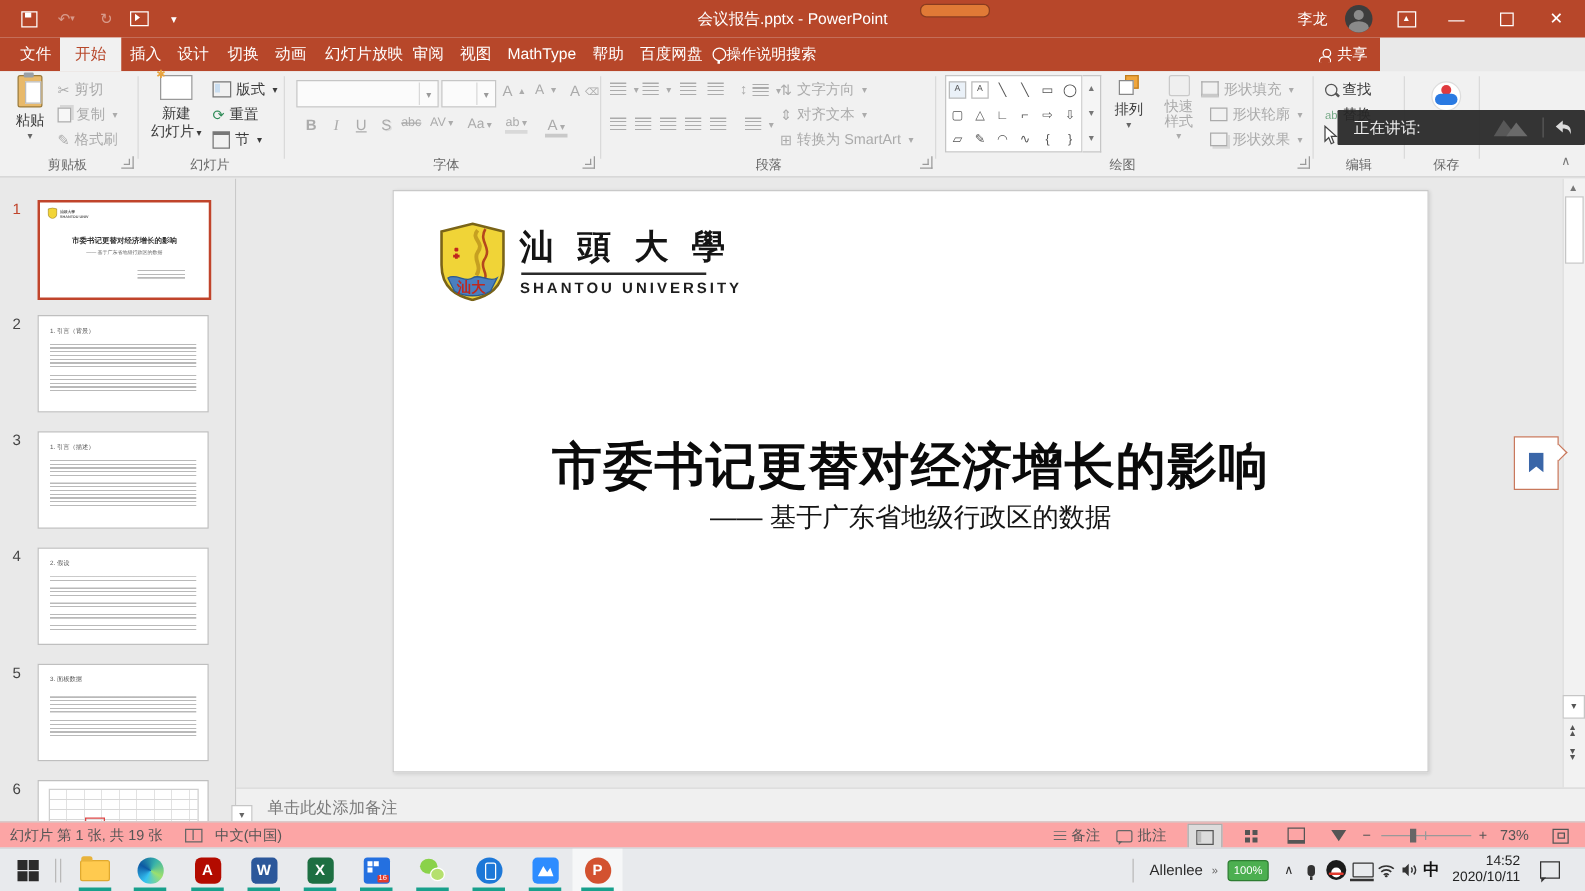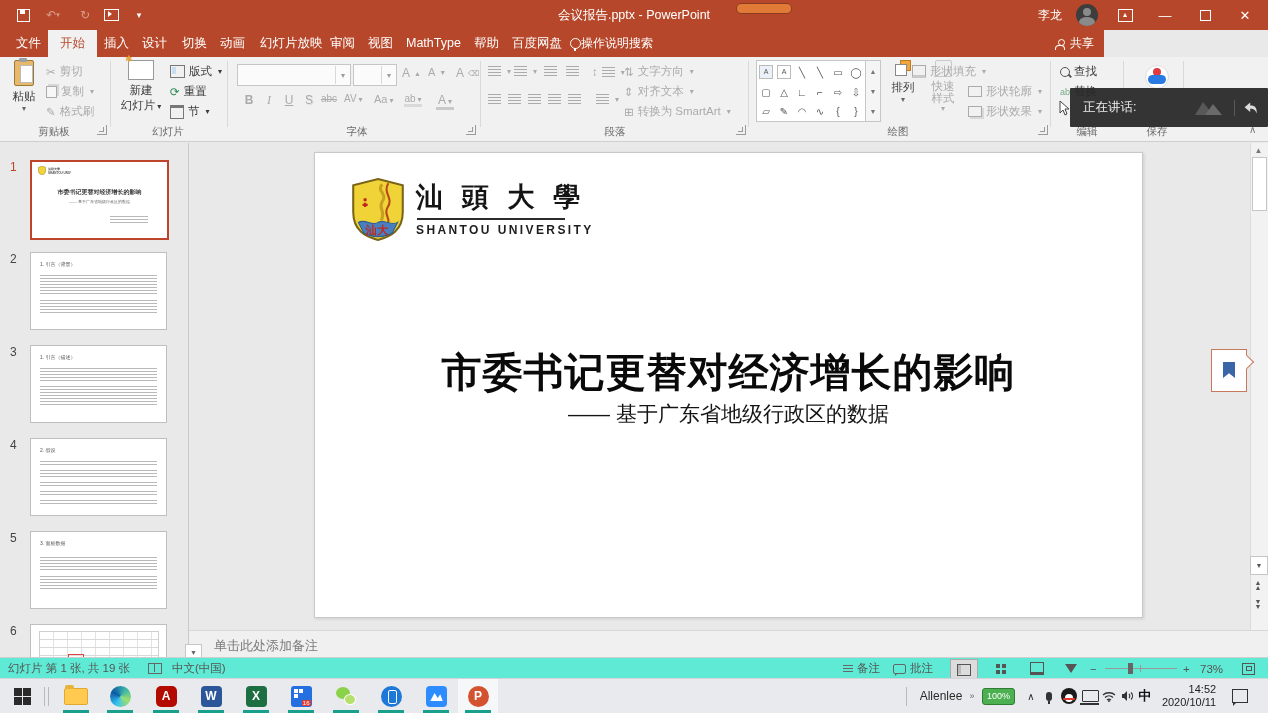--- a/index.html
+++ b/index.html
@@ -68,21 +68,21 @@
   .fillico{width:12px;height:9px;border:1px solid #ABABAB;border-bottom:3px solid #C9C9C9}
   .outlico{width:12px;height:9px;border:1px solid #ABABAB}
   .effico{width:12px;height:9px;border:1px solid #ABABAB;box-shadow:2px 2px 0 #d9d9d9}
   .lens{width:8px;height:8px;border:1.5px solid #555;border-radius:50%;position:relative}
   .lens::after{content:"";position:absolute;left:7px;top:7px;width:4px;height:1.5px;background:#555;transform:rotate(45deg)}
   .baidu{width:22px;height:22px;border-radius:50%;background:#fff;border:1px solid #ddd;position:relative}
   .baidu::before{content:"";position:absolute;left:7px;top:2px;width:8px;height:8px;border-radius:50%;background:#E03A3e}
   .baidu::after{content:"";position:absolute;left:2px;top:9px;width:18px;height:9px;border-radius:8px;background:#2A7AE2}
   .collapse{position:absolute;left:1249px;top:67px;color:#777;font-size:10px;cursor:pointer}
   
-  #speak-overlay{position:absolute;left:1070px;top:88px;width:198px;height:39px;background:rgba(38,38,38,.93);
+  #speak-overlay{position:absolute;left:1070px;top:88px;width:198px;height:28px;background:rgba(38,38,38,.93);
        color:#EDEDED;display:flex;align-items:center;font-size:12.5px;z-index:50;border-radius:1px}
   #speak-overlay .txt{margin-left:13px;flex:1}
   #speak-overlay .odiv{width:1px;height:16px;background:#5a5a5a;margin:0 8px}
   .cursor-arrow{position:absolute;left:1059px;top:100px;z-index:40}
   
   #thumbpanel{position:absolute;left:0;top:143px;width:188px;height:514px;background:#E9E9E9;border-right:1px solid #C9C9C9;overflow:hidden}
   .thumb{position:absolute;left:30px;width:135px;height:76px;background:#fff;border:1px solid #BFBFBF;overflow:hidden;cursor:pointer}
   .thumb.sel{border:2px solid #C0442B}
   .tnum{position:absolute;left:10px;font-size:12px;color:#444}
   .tnum.sel{color:#C0442B}
@@ -115,21 +115,21 @@
   #vscroll{position:absolute;left:1250px;top:143px;width:17px;height:487px;background:#F2F2F2;border-left:1px solid #DCDCDC}
   .sarrow{position:absolute;left:1252px;width:13px;text-align:center;font-size:8px;color:#777}
   .sthumb{position:absolute;left:1252px;top:157px;width:13px;height:52px;background:#fff;border:1px solid #C6C6C6}
   .navbox{position:absolute;left:1250px;width:16px;height:17px;background:#fff;border:1px solid #C6C6C6;display:flex;align-items:center;justify-content:center;font-size:7px;color:#555;cursor:pointer}
   .dbl{display:flex;flex-direction:column;line-height:4.5px;font-size:7px;color:#555;align-items:center;cursor:pointer}
   
   #notesbar{position:absolute;left:189px;top:630px;width:1079px;height:27px;background:#F0F0F0;border-top:1px solid #D7D7D7}
   #notes-splitter{position:absolute;left:-4px;top:13px;width:15px;height:15px;background:#fff;border:1px solid #C6C6C6;font-size:7px;color:#666;display:flex;align-items:center;justify-content:center;cursor:pointer}
   #notes-ph{position:absolute;left:25px;top:6px;color:#7a7a7a;font-size:13px}
   
-  #statusbar{position:absolute;left:0;top:657px;width:1268px;height:21px;background:#5eead4;border-top:1px solid #CFCFCF;font-size:11.5px;color:#555}
+  #statusbar{position:absolute;left:0;top:657px;width:1268px;height:21px;background:#fca5a5;border-top:1px solid #CFCFCF;font-size:11.5px;color:#555}
   .st{position:absolute;top:0;height:21px;display:flex;align-items:center;gap:4px;white-space:nowrap}
   .bookico{width:12px;height:9px;border:1px solid #666;position:relative}
   .bookico::before{content:"";position:absolute;left:5px;top:0;width:1px;height:8px;background:#666}
   .notesico{width:10px;height:8px;background:repeating-linear-gradient(to bottom,#666 0 1px,transparent 1px 3px)}
   .bubble{width:11px;height:8px;border:1px solid #666;border-radius:2px;position:relative}
   .bubble::after{content:"";position:absolute;left:1px;bottom:-3px;border-top:3px solid #666;border-right:3px solid transparent}
   .viewbtn{position:absolute;top:1px;width:26px;height:19px;display:flex;align-items:center;justify-content:center;cursor:pointer}
   .viewbtn.on{background:#DCDCDC;border:1px solid #ABABAB}
   .vb-norm{width:12px;height:10px;border:1px solid #555;position:relative}
   .vb-norm::before{content:"";position:absolute;left:0;top:0;width:3px;height:9px;background:#bbb}
@@ -364,21 +364,21 @@
     <div class="bigbtn" style="left:884px;width:38px">
       <span class="arrico"></span>
       <span style="margin-top:4px">排列</span>
       <span style="font-size:8px;color:#666">▾</span>
     </div>
     <div class="bigbtn dis" style="left:922px;width:42px">
       <span class="qstyle"></span>
       <span style="margin-top:3px;width:34px;text-align:center;line-height:12px">快速样式</span>
       <span style="font-size:8px">▾</span>
     </div>
-    <div class="sbtn dis caret" style="left:912px;top:7px">
+    <div class="sbtn dis caret" style="left:961px;top:7px">
         <span class="fillico"></span> 
         <span>形状填充</span>
       </div>
     <div class="sbtn dis caret" style="left:968px;top:27px">
         <span class="outlico"></span> 
         <span>形状轮廓</span>
       </div>
     <div class="sbtn dis caret" style="left:968px;top:47px">
         <span class="effico"></span> 
         <span>形状效果</span>

